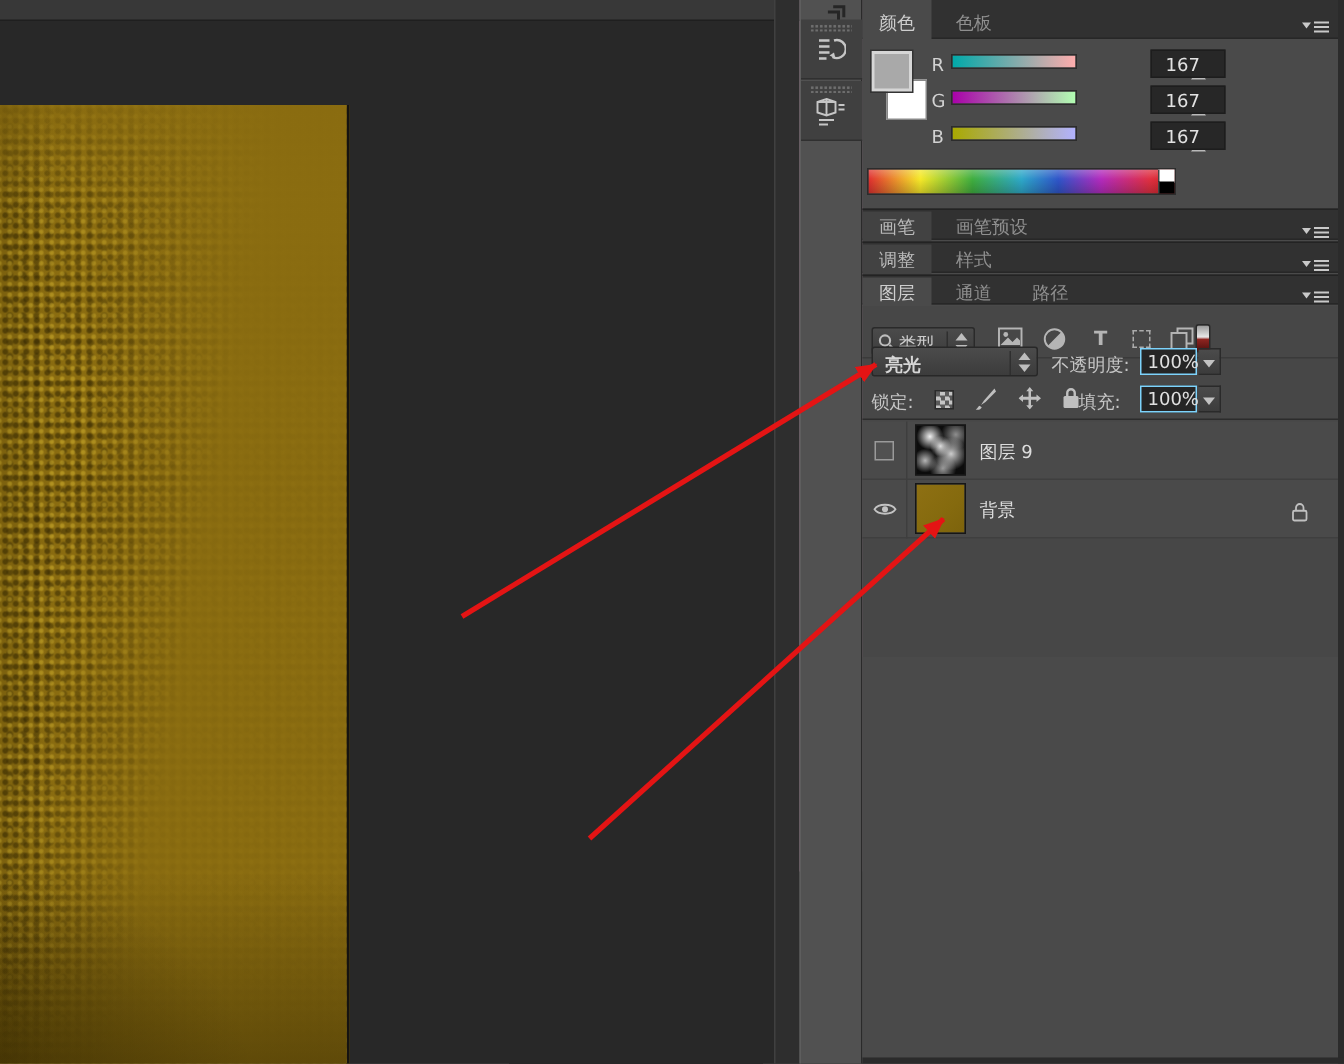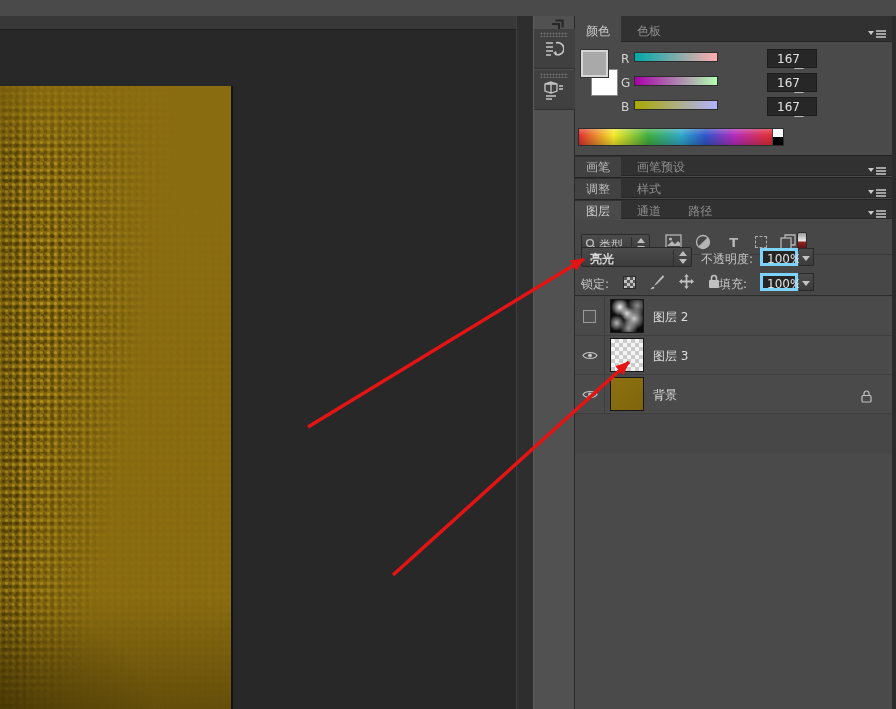--- a/index.html
+++ b/index.html
@@ -1,18 +1,18 @@
 <!DOCTYPE html>
 <html><head>
 <meta charset="utf-8">
 <style>
   * { margin:0; padding:0; box-sizing:border-box; }
   html,body { width:896px; height:709px; overflow:hidden; background:#4a4a4a;
               font-family:"DejaVu Sans","Liberation Sans",sans-serif; }
-  .root { position:absolute; left:0; top:16px; width:896px; height:581px; background:#f9a8d4; }
+  .root { position:absolute; left:0; top:0; width:896px; height:581px; background:#f9a8d4; }
 
   
   .workspace { position:absolute; left:0; top:0; width:516px; height:709px; background:#282828; }
   .top-strip { position:absolute; left:0; top:0; width:533px; height:14px; background:#383838; border-bottom:1px solid #1f1f1f; }
   .canvas { position:absolute; left:0; top:70px; width:233px; height:639px; background:#8a6c10; border-right:2px solid #151311; overflow:hidden; }
   .canvas .dots { position:absolute; inset:0;
     background-image:
       radial-gradient(rgba(48,36,0,.55) 1.3px, rgba(48,36,0,0) 2.5px),
       radial-gradient(rgba(216,183,48,.5) 1px, rgba(216,183,48,0) 2.1px),
       radial-gradient(rgba(40,30,0,.4) 1.5px, rgba(40,30,0,0) 2.9px);
@@ -98,21 +98,21 @@
       border:1px solid #282828; border-radius:2px; color:#d6d6d6; font-size:12px; cursor:pointer; }
   .blend-select .blend-label { position:absolute; left:8px; top:3px;font-weight:bold; }
   .spin { position:absolute; right:3px; top:3px; width:11px; height:13px; }
   .spin:before, .spin:after { content:""; position:absolute; left:2px; border-left:4px solid transparent; border-right:4px solid transparent; }
   .spin:before { top:0; border-bottom:5px solid #bdbdbd; }
   .spin:after { bottom:0; border-top:5px solid #bdbdbd; }
   .spin-divider { position:absolute; right:17px; top:2px; width:1px; height:16px; background:#2f2f2f; }
 
   .small-label { position:absolute; font-size:12px; color:#c6c6c6; }
   .opacity-label { left:126px; top:7px; }
-  .value-box { position:absolute; width:38px; height:18px; background:#252525; border:3px solid #7dd3fc;
+  .value-box { position:absolute; width:38px; height:18px; background:#252525; border:1px solid #7dd3fc;
       color:#e0e0e0; font-size:12px; line-height:17px; padding-left:4px; cursor:text; }
   .value-drop { position:absolute; width:15px; height:18px; background:linear-gradient(#4b4b4b,#3c3c3c);
       border:1px solid #2a2a2a; border-left:none; cursor:pointer; }
   .value-drop:before { content:""; position:absolute; left:3px; top:7px; border-left:4px solid transparent; border-right:4px solid transparent; border-top:5px solid #c2c2c2; }
   .opacity-value { left:185px; top:4px; } .opacity-drop { left:224px; top:4px; }
 
   .lock-row { position:absolute; left:0; top:50px; width:321px; height:26px; border-bottom:1px solid #2c2c2c; }
   .lock-label { left:6px; top:6px; }
   .lock-icons { position:absolute; left:48px; top:4px; }
   .licon { display:inline-block; vertical-align:top; margin-right:9px; position:relative; cursor:pointer; }
@@ -339,34 +339,24 @@
         <div class="value-drop fill-drop"></div>
       </div>
 
       <div class="layer-list">
 
         <div class="layer-row">
           <div class="eye-cell">
             <div class="hidden-box"></div>
           </div>
           <div class="thumb thumb-clouds"></div>
-          <span class="layer-name">图层 2</span>
-        </div>
-
-
-        <div class="layer-row">
-          <div class="eye-cell">
-            <svg width="16" height="11" viewBox="0 0 16 11">
-              <path d="M1 5.5 C3.5 1.5 12.5 1.5 15 5.5 C12.5 9.5 3.5 9.5 1 5.5 Z" stroke="#c3c3c3" stroke-width="1.2" fill="none"></path>
-              <circle cx="8" cy="5.5" r="2" fill="#c3c3c3"></circle>
-            </svg>
-          </div>
-          <div class="thumb thumb-checker"></div>
-          <span class="layer-name">图层 3</span>
-        </div>
+          <span class="layer-name">图层 9</span>
+        </div>
+
+
 
         <div class="layer-row">
           <div class="eye-cell">
             <svg width="16" height="11" viewBox="0 0 16 11">
               <path d="M1 5.5 C3.5 1.5 12.5 1.5 15 5.5 C12.5 9.5 3.5 9.5 1 5.5 Z" stroke="#c3c3c3" stroke-width="1.2" fill="none"></path>
               <circle cx="8" cy="5.5" r="2" fill="#c3c3c3"></circle>
             </svg>
           </div>
           <div class="thumb thumb-gold"></div>
           <span class="layer-name italic">背景</span>

